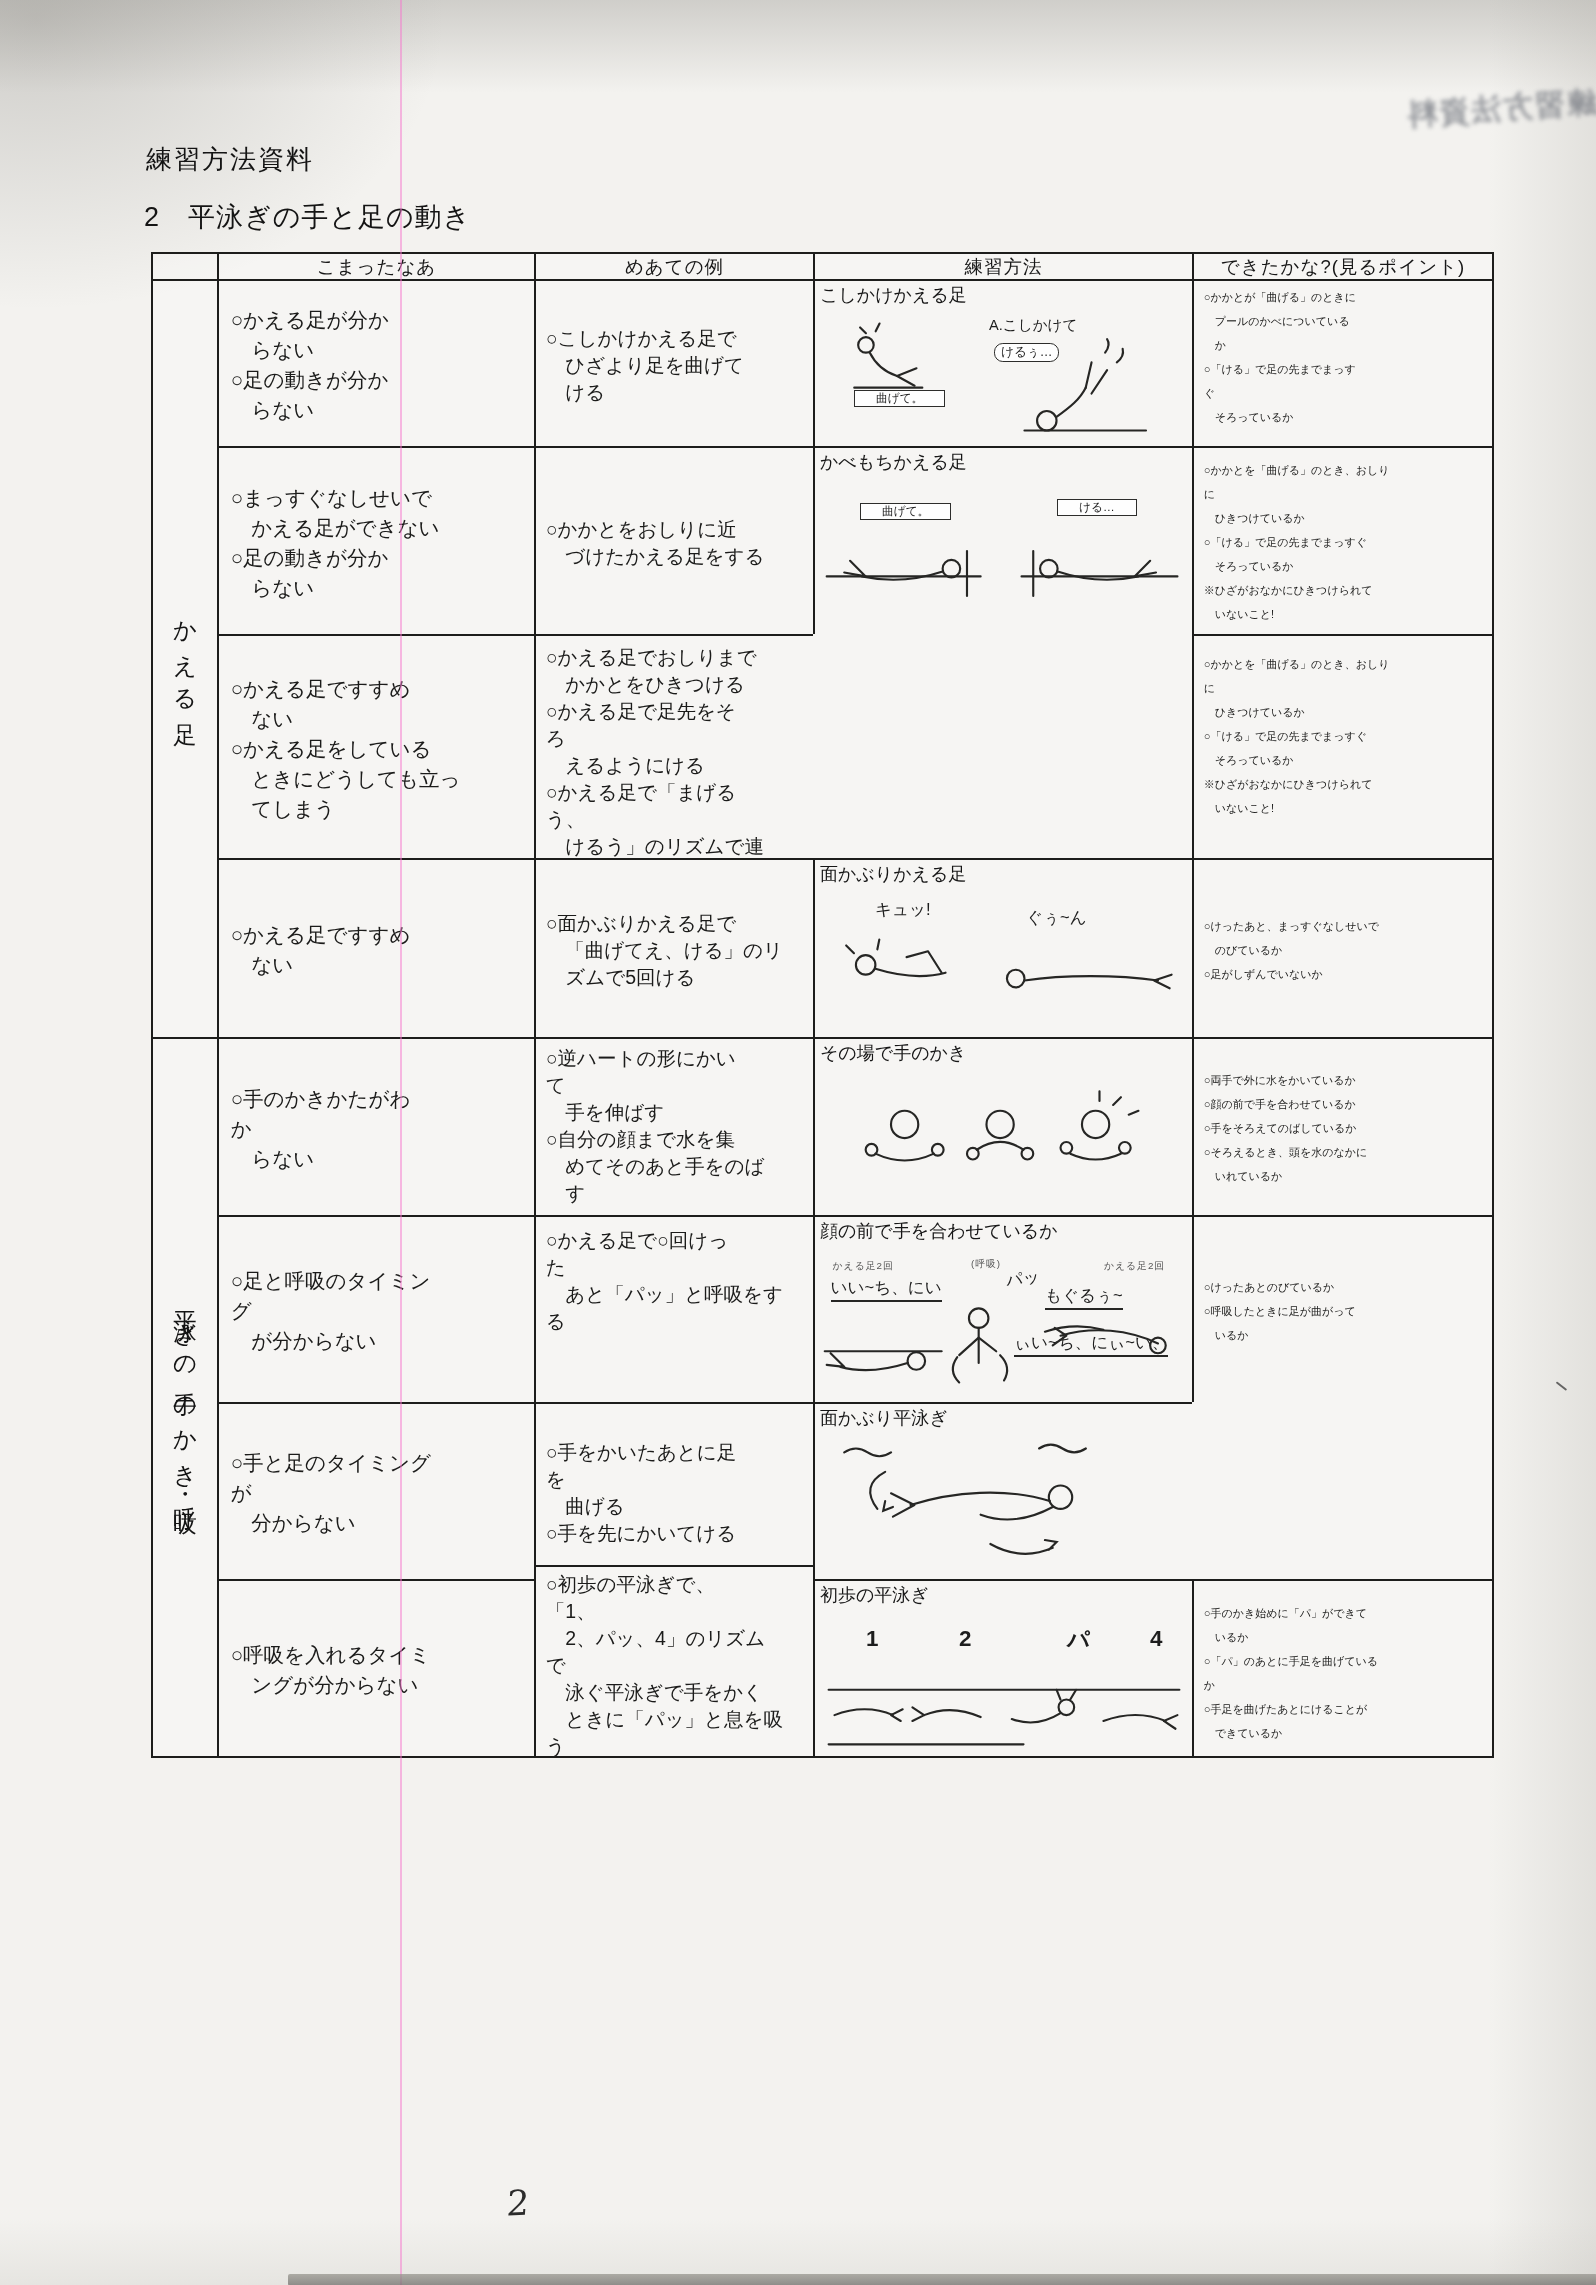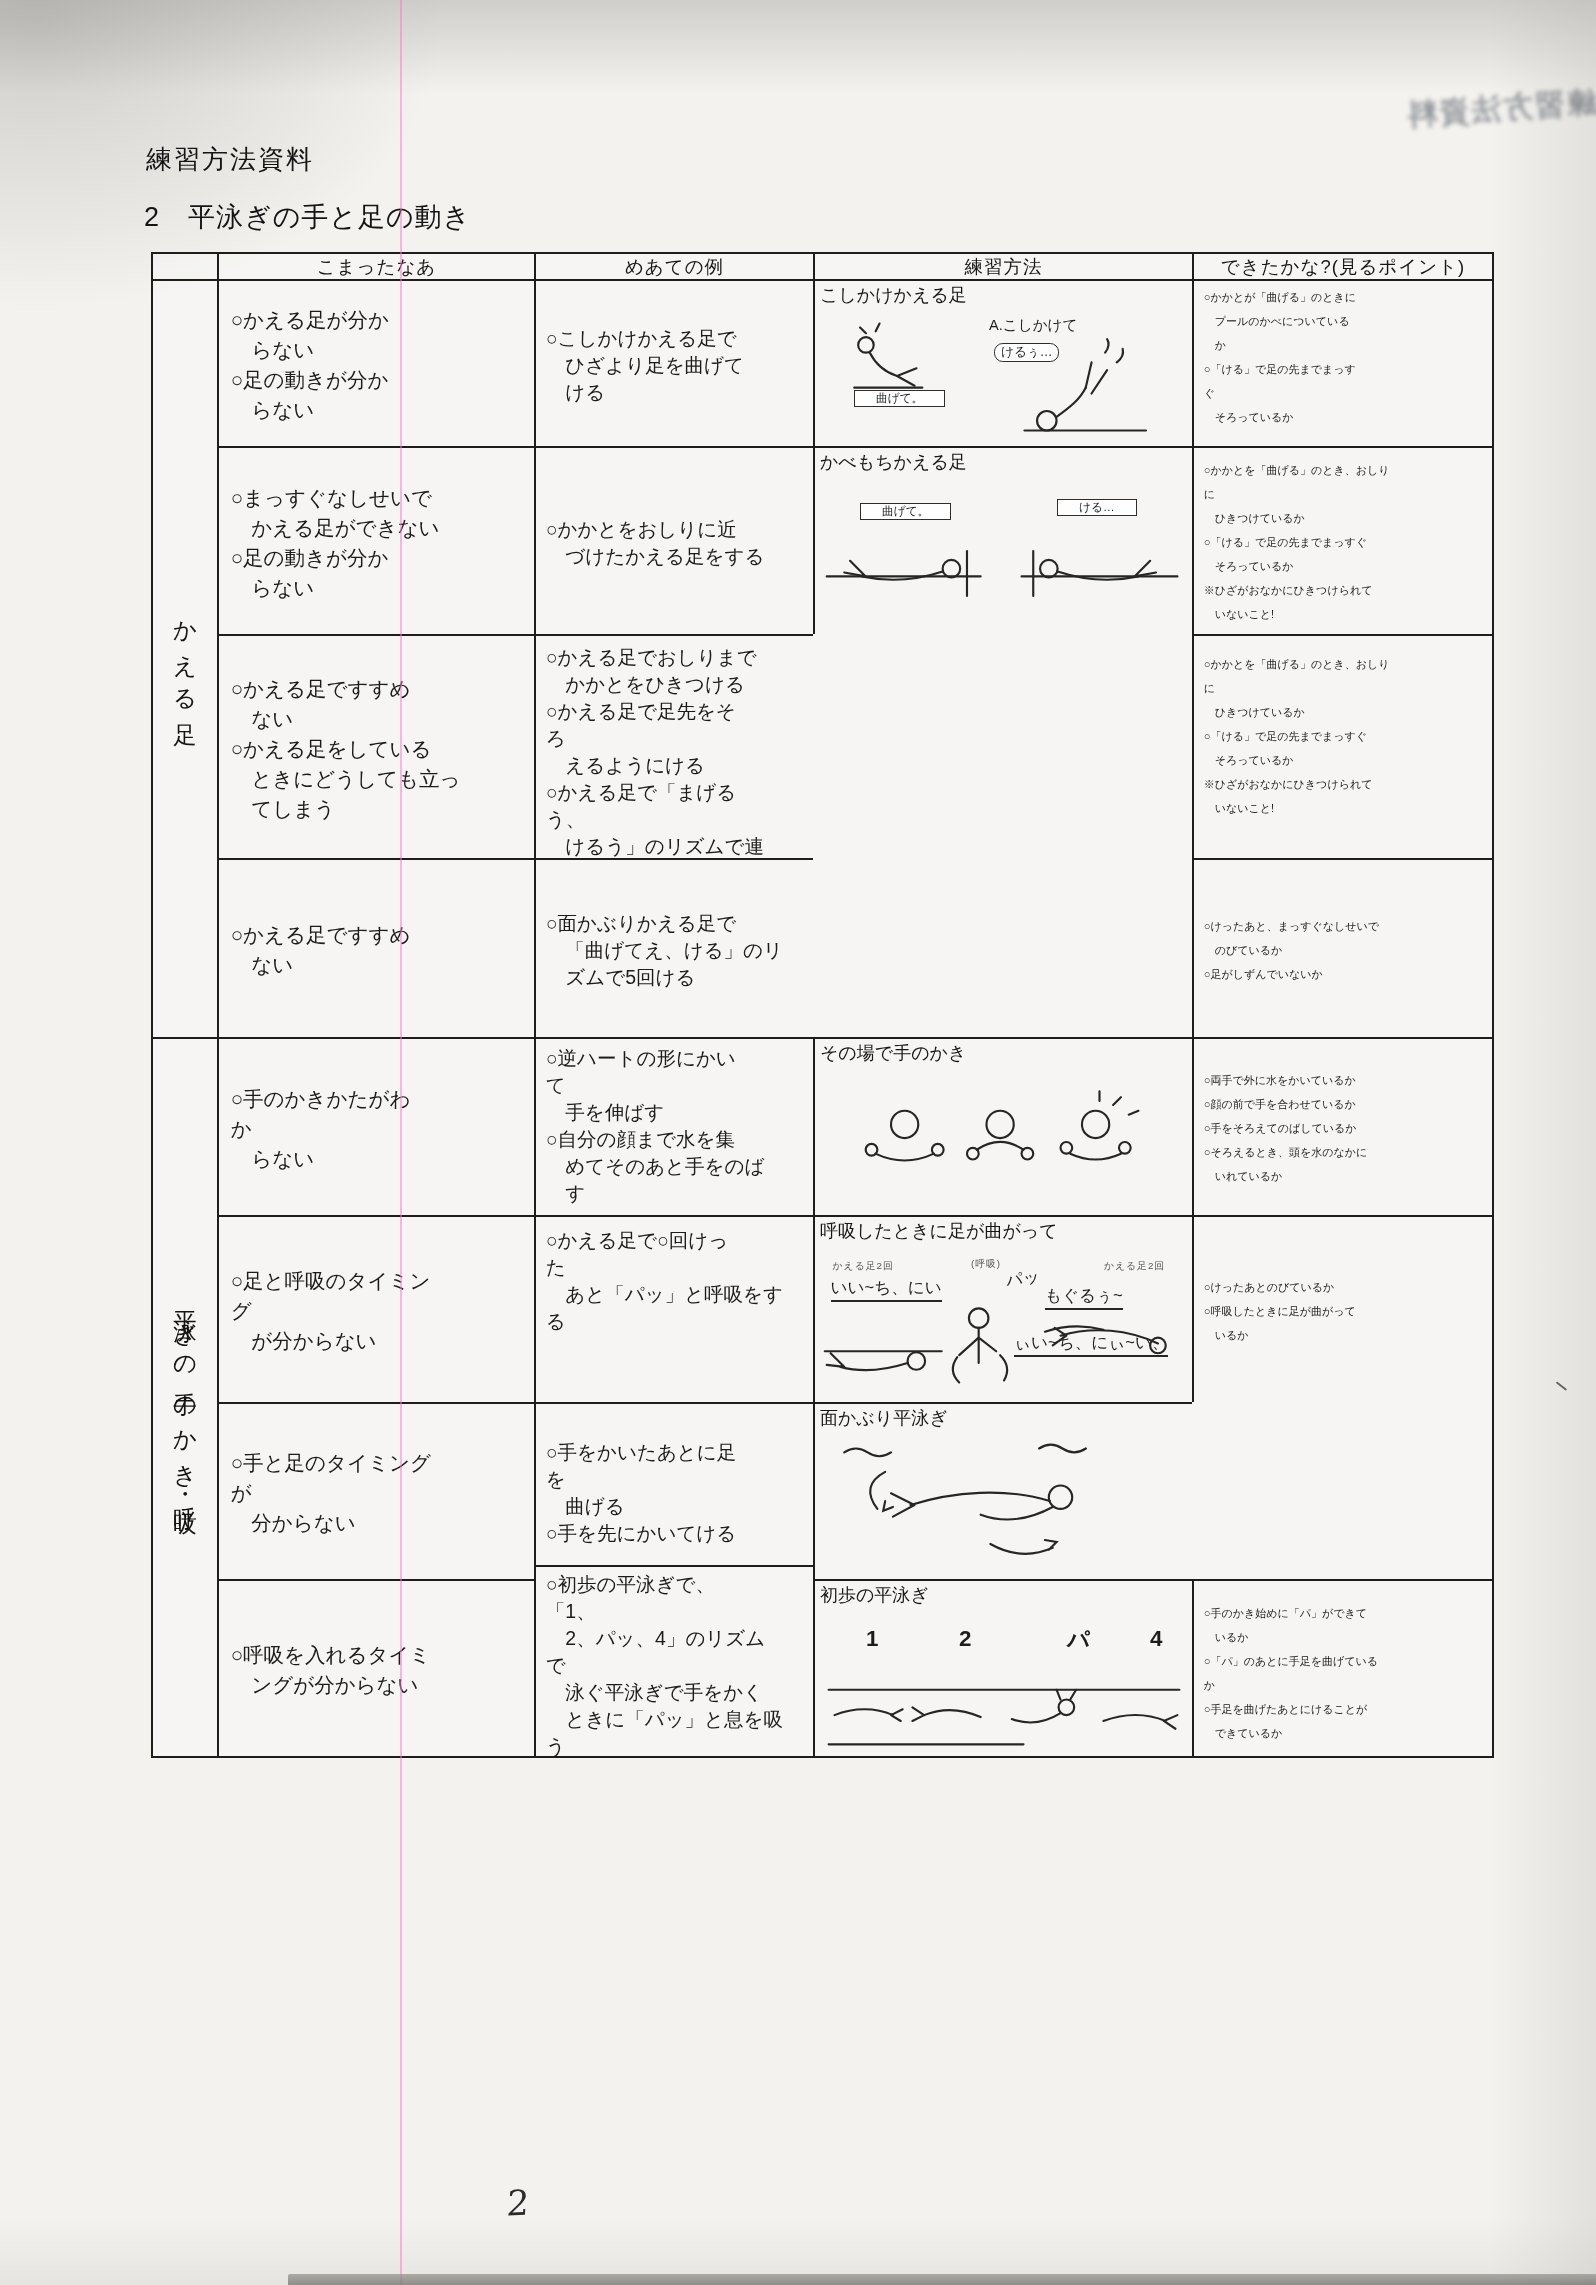--- a/index.html
+++ b/index.html
@@ -170,20 +170,34 @@
 ○「ける」で足の先までまっすぐ
 　そろっているか
 ※ひざがおなかにひきつけられて
 　いないこと!</div>
 
   <div class="cell bl bt t-cell pre vc" style="grid-column:2;grid-row:5;">○かえる足ですすめ
 　ない</div>
   <div class="cell bl bt g-cell pre vc" style="grid-column:3;grid-row:5;">○面かぶりかえる足で
 　「曲げてえ、ける」のリ
 　ズムで5回ける</div>
+  <div class="cell bl bt" style="grid-column:4;grid-row:5;">
+    <span class="p-title">面かぶりかえる足</span>
+    <span class="ann" style="left:60px;top:39px;font-size:16.6px;">キュッ!</span>
+    <span class="ann" style="left:211px;top:47px;font-size:16.6px;">ぐぅ~ん</span>
+    <svg class="ill" width="379" height="154" viewBox="0 0 389 158">
+      <circle cx="52" cy="82" r="10"></circle>
+      <path d="M62 86 C 88 94, 112 96, 134 90"></path>
+      <path d="M130 90 l-14 -22 M116 68 l-22 6"></path>
+      <path d="M40 70 l-8 -8 M64 66 l2 -10"></path>
+      <circle cx="206" cy="96" r="9"></circle>
+      <path d="M215 98 C 255 92, 310 92, 352 98"></path>
+      <path d="M348 98 l18 -6 M348 98 l16 8"></path>
+    </svg>
+  </div>
   <div class="cell bl bt c-cell pre vc" style="grid-column:5;grid-row:5;">○けったあと、まっすぐなしせいで
 　のびているか
 ○足がしずんでいないか</div>
 
   <div class="cell bl bt t-cell pre vc" style="grid-column:2;grid-row:6;">○手のかきかたがわ
 か
 　らない</div>
   <div class="cell bl bt g-cell pre" style="grid-column:3;grid-row:6;padding-top:5.9px;">○逆ハートの形にかい
 て
 　手を伸ばす
@@ -215,21 +229,21 @@
 　いれているか</div>
 
   <div class="cell bl bt t-cell pre vc" style="grid-column:2;grid-row:7;">○足と呼吸のタイミン
 グ
 　が分からない</div>
   <div class="cell bl bt g-cell pre" style="grid-column:3;grid-row:7;padding-top:9.8px;">○かえる足で○回けっ
 た
 　あと「パッ」と呼吸をす
 る</div>
   <div class="cell bl bt" style="grid-column:4;grid-row:7;">
-    <span class="p-title">呼吸したときに足が曲がって</span>
+    <span class="p-title">顔の前で手を合わせているか</span>
     <span class="ann tiny" style="left:17.6px;top:43px;">かえる足2回</span>
     <span class="ann tiny" style="left:156px;top:41px;">(呼吸)</span>
     <span class="ann tiny" style="left:289px;top:43px;">かえる足2回</span>
     <span class="ann ul" style="left:15.6px;top:60px;font-size:16.6px;">いい~ち、にい</span>
     <span class="ann" style="left:191px;top:51px;font-size:16.6px;transform:rotate(-8deg);">パッ</span>
     <span class="ann ul" style="left:230px;top:68px;font-size:16.6px;">もぐるぅ~</span>
     <span class="ann ul" style="left:199px;top:115px;font-size:16.6px;">ぃい~ち、にぃ~い、</span>
     <svg class="ill" width="379" height="162" viewBox="0 0 389 166">
       <path d="M10 112 h120"></path>
       <circle cx="104" cy="122" r="9"></circle>

